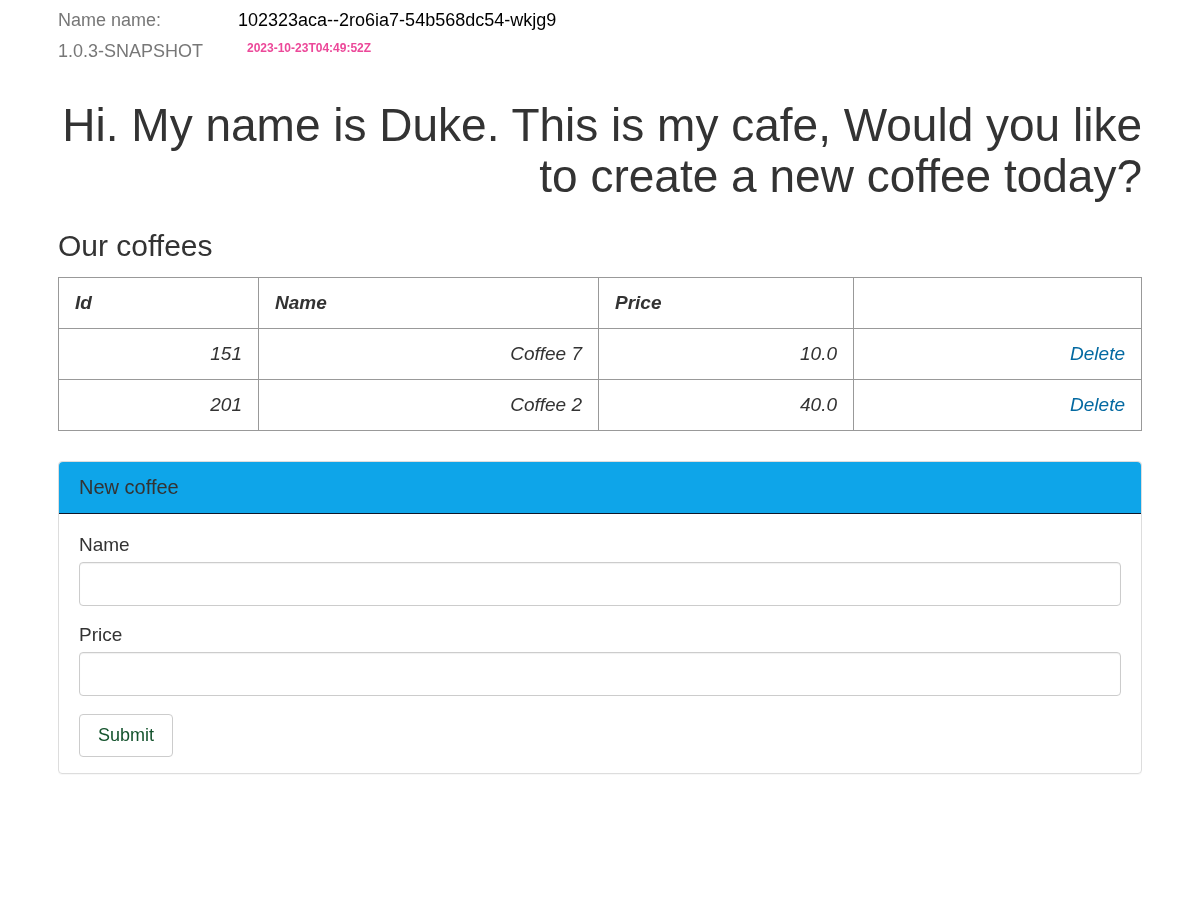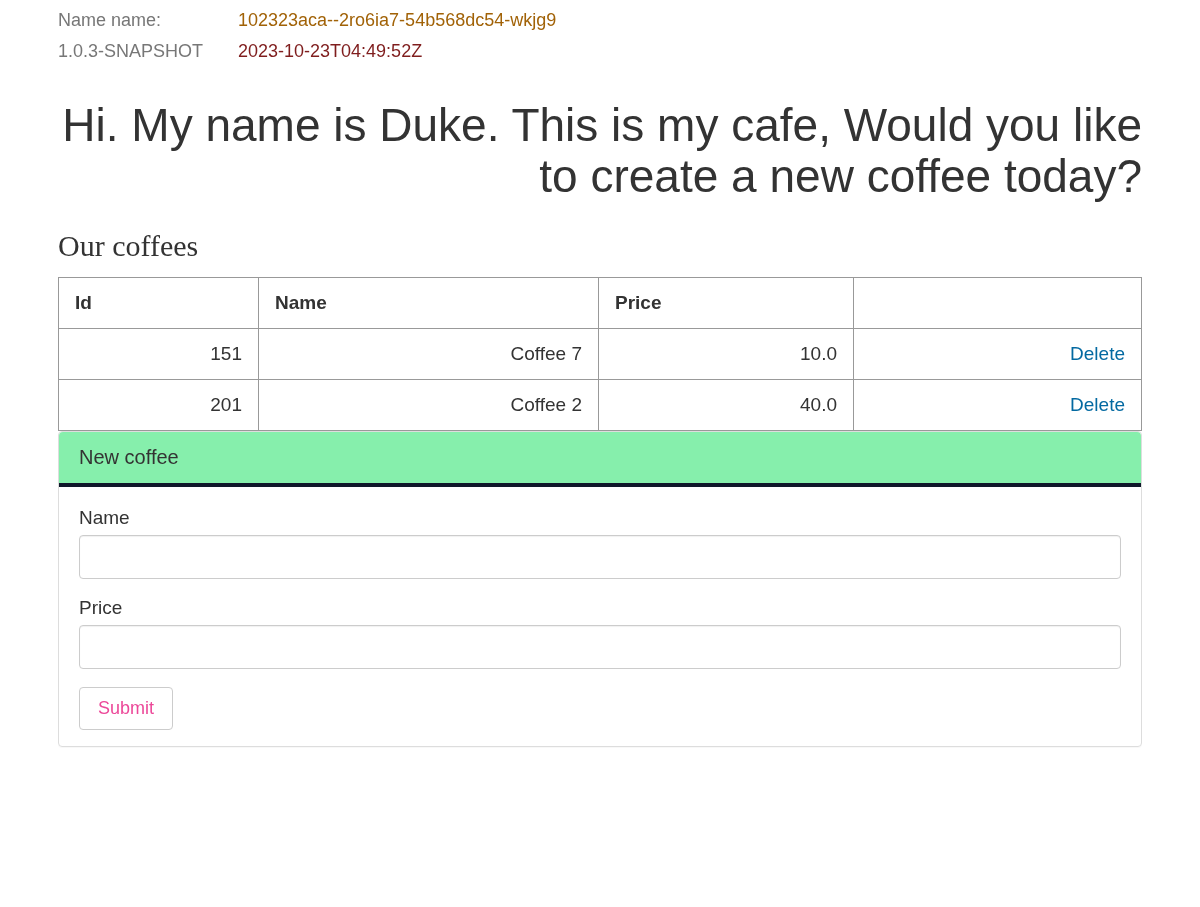--- a/index.html
+++ b/index.html
@@ -20,54 +20,57 @@
     .host-row {
       display: flex;
       margin-bottom: 10px;
     }
     .host-label {
       color: #777;
       font-size: 18px;
       width: 180px;
     }
     .host-value {
-      color: #a16207;
+      color: #000000;
       font-size: 18px;
     }
     .version-row {
       display: flex;
       margin-bottom: 38px;
+      gap: 9px;
     }
     .version-label {
       color: #777;
       font-size: 18px;
       width: 180px;
     }
     .version-value {
-      color: #7f1d1d;
-      font-size: 18px;
+      color: #ec4899;
+      font-size: 12px;
+      font-weight: bold;
     }
     .headline {
       font-size: 46px;
       font-weight: 500;
       color: #333;
       line-height: 1.1;
       margin-bottom: 28px;
       text-align: right;
     }
     .subhead {
       font-size: 30px;
       font-weight: 500;
       color: #333;
       margin-bottom: 14px;
-      font-family: Liberation Serif, serif;
     }
     table.coffee-table {
       width: 100%;
       border-collapse: collapse;
+      margin-bottom: 30px;
+      font-style: italic;
     }
     table.coffee-table th,
     table.coffee-table td {
       border: 1px solid #999;
       padding: 14px 16px;
       text-align: left;
       font-size: 19px;
       color: #333;
     }
     table.coffee-table th {
@@ -85,22 +88,22 @@
       color: #0369a1;
       text-decoration: none;
       cursor: pointer;
     }
     .panel {
       border: 1px solid #ddd;
       border-radius: 4px;
       box-shadow: 0 1px 1px rgba(0,0,0,0.03);
     }
     .panel-heading {
-      background: #86efac;
-      border-bottom: 4px solid #0f172a;
+      background: #0ea5e9;
+      border-bottom: 1px solid #0f172a;
       padding: 14px 20px;
       font-size: 20px;
       color: #333;
       border-top-left-radius: 4px;
       border-top-right-radius: 4px;
     }
     .panel-body {
       padding: 20px 20px 16px 20px;
     }
     .form-group {
@@ -121,21 +124,21 @@
       color: #555;
       background: #fff;
       border: 1px solid #ccc;
       border-radius: 4px;
       box-shadow: inset 0 1px 1px rgba(0,0,0,0.06);
     }
     .btn-submit {
       display: inline-block;
       padding: 10px 18px;
       font-size: 18px;
-      color: #ec4899;
+      color: #14532d;
       background: #fff;
       border: 1px solid #ccc;
       border-radius: 4px;
       cursor: pointer;
     }
   </style>
 </head>
 <body>
 
 <div class="container">

